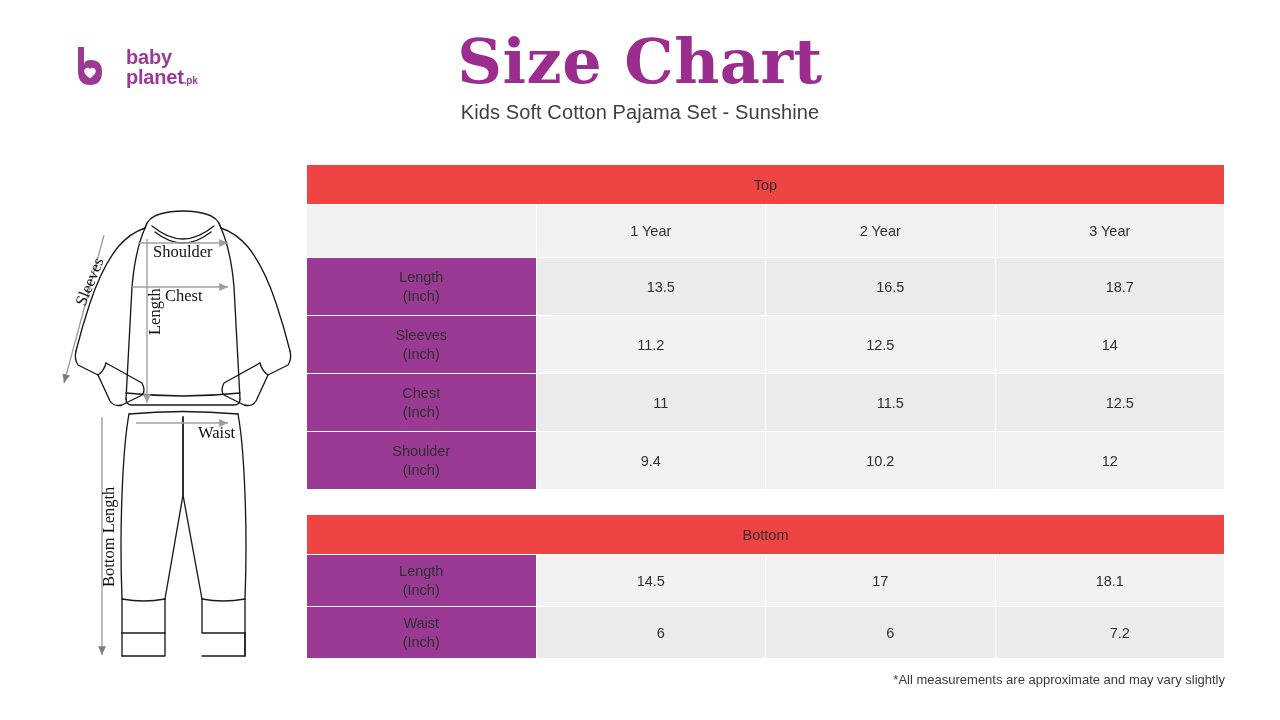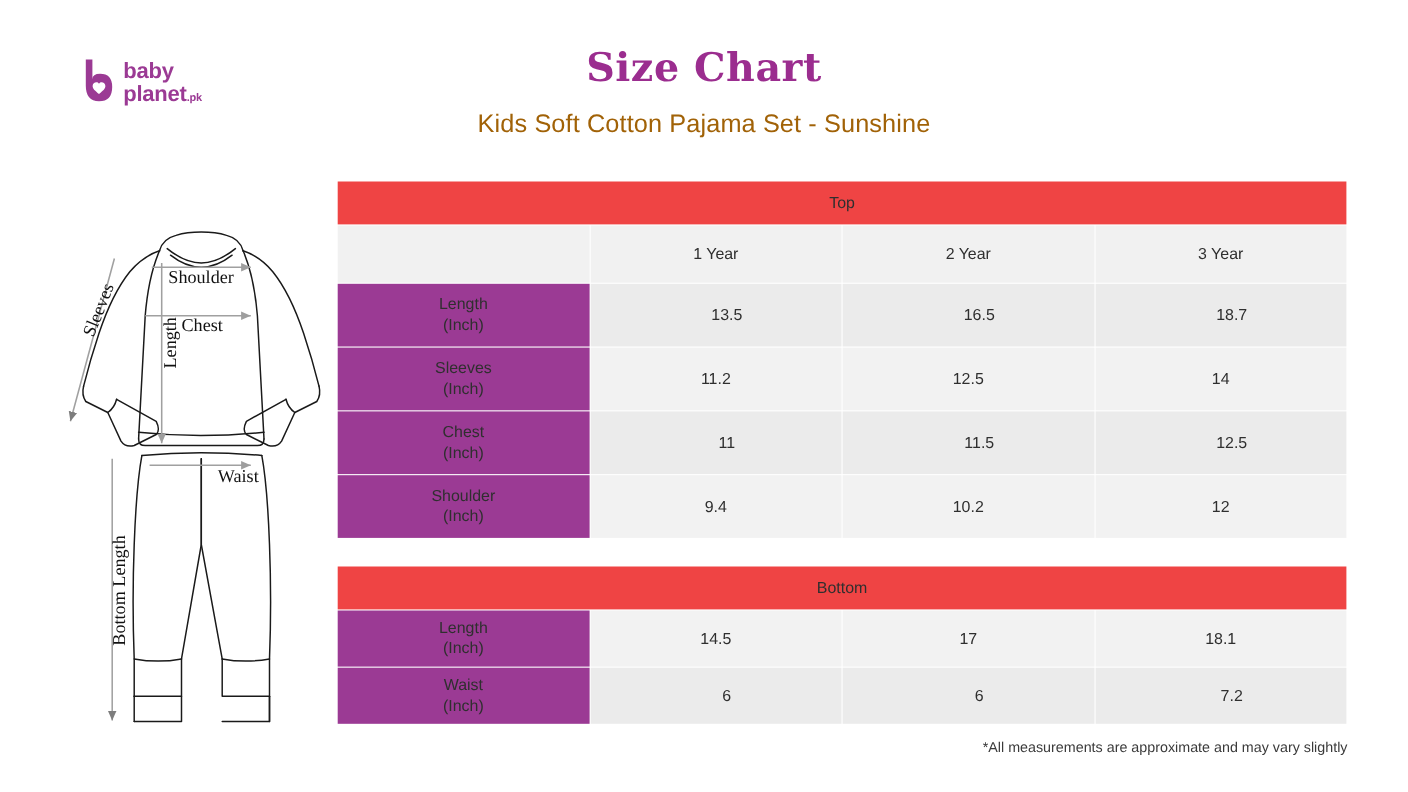--- a/index.html
+++ b/index.html
@@ -12,21 +12,21 @@
     overflow: hidden;
     font-family: "Liberation Sans", sans-serif;
     color: #2b2b2b;
   }
 
   
   #logo {
     position: absolute;
     left: 70px; top: 38px;
     width: 220px; height: 58px;
-    display: flex; align-items: flex-end; gap: 2px;
+    display: flex; align-items: center; gap: 16px;
   }
   #logo-mark { width: 40px; height: 44px; flex: none; }
   #logo-word {
     display: flex; flex-direction: column;
     line-height: 1.02;
   }
   .logo-line {
     font-size: 20px;
     font-weight: 700;
     color: #9B3A94;
@@ -39,32 +39,32 @@
     vertical-align: baseline;
   }
 
   
   #page-title {
     position: absolute;
     left: 0; right: 0; top: 33px;
     text-align: center;
     font-family: "DejaVu Serif", serif;
     font-weight: 700;
-    font-size: 36px;
+    font-size: 62px;
     line-height: 58px;
     color: #9B2D8F;
     letter-spacing: 0.5px;
   }
   #page-subtitle {
     position: absolute;
     left: 0; right: 0; top: 97px;
     text-align: center;
-    font-size: 23px;
+    font-size: 20px;
     line-height: 30px;
-    color: #a16207;
+    color: #404040;
     letter-spacing: 0.1px;
   }
 
   
   #illustration {
     position: absolute;
     left: 52px; top: 195px;
     width: 262px; height: 470px;
   }
   #illustration svg { display: block; width: 100%; height: 100%; }

